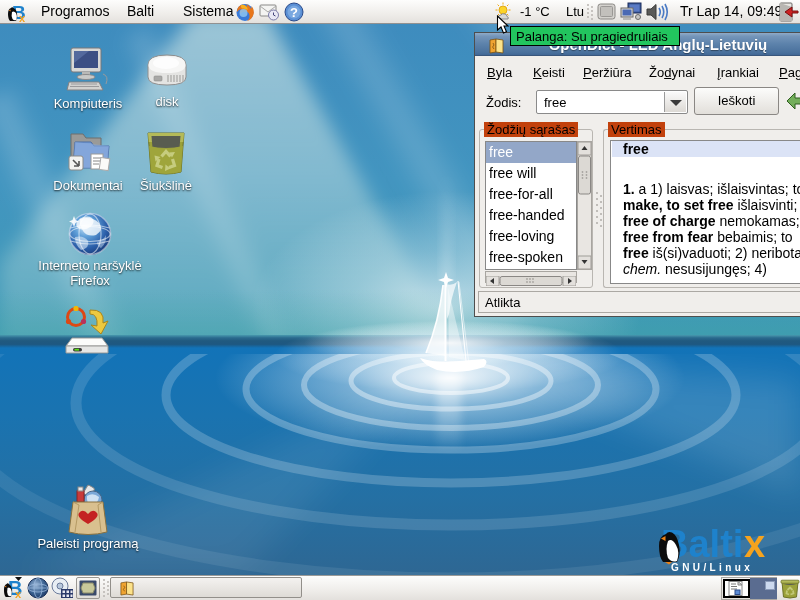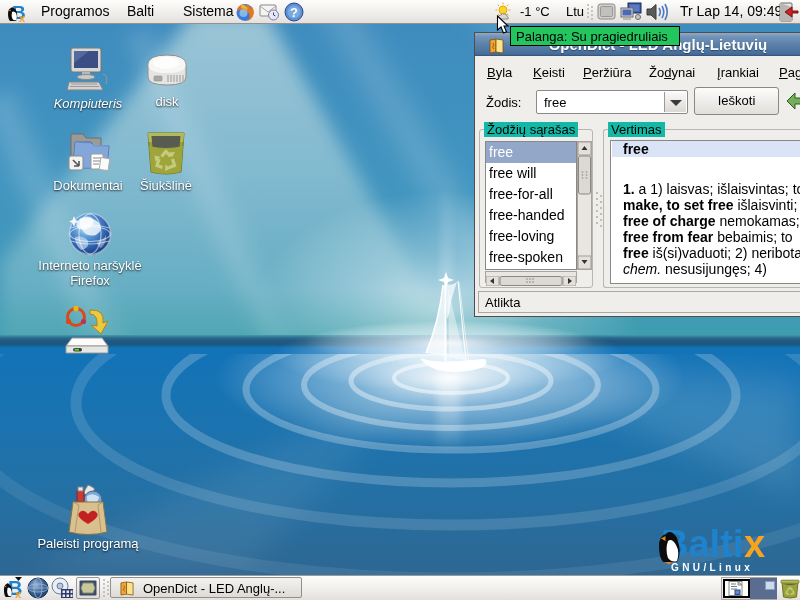--- a/index.html
+++ b/index.html
@@ -41,21 +41,21 @@
   border-bottom:1px solid #39567c; }
 #titlebar .ttext { position:absolute; left:0; right:0; top:3px; text-align:center; color:#fff; font-weight:bold; font-size:15px; text-shadow:0 1px 1px rgba(0,0,0,0.4); }
 #menubar { position:absolute; left:1px; top:24px; width:366px; height:30px; background:#f0eeeb; font-size:13px; color:#000; }
 #menubar span { position:absolute; top:8px; }
 #toolrow { position:absolute; left:0; top:54px; width:368px; height:36px; font-size:13px; }
 #combo { position:absolute; left:61px; top:3px; width:152px; height:24px; background:#fff; border:1px solid #8a8a8a; border-radius:2px; }
 #combo .cval { position:absolute; left:7px; top:4px; font-size:13px; }
 #combo .cbtn { position:absolute; right:1px; top:1px; width:22px; height:20px; background:linear-gradient(#fafafa,#dcd9d4); border-left:1px solid #9a9a9a; }
 #searchbtn { position:absolute; left:219px; top:0px; width:85px; height:28px; background:linear-gradient(#fcfcfb,#e2dfda); border:1px solid #8a8784; border-radius:3px; text-align:center; line-height:26px; font-size:13px; }
 .group { position:absolute; border:1px solid #b9b6b1; border-radius:3px; }
-.gtitle { position:absolute; top:-8px; left:4px; background:#14b8a6; padding:0 3px; font-size:13px; color:#000; }
+.gtitle { position:absolute; top:-8px; left:4px; background:#c2410c; padding:0 3px; font-size:13px; color:#000; }
 #list { position:absolute; left:5px; top:11px; width:92px; height:129px; background:#fff; border:1px solid #888; font-size:14px; }
 .litem { height:21px; line-height:21px; padding-left:3px; white-space:nowrap; }
 .lsel { background:#93a7c8; color:#fff; }
 #vsb { position:absolute; left:97px; top:11px; width:15px; height:129px; background:#e9e6e2; border:1px solid #a8a5a0; }
 #hsb { position:absolute; left:5px; top:141px; width:92px; height:12px; background:#e9e6e2; border:1px solid #a8a5a0; }
 #transarea { position:absolute; left:6px; top:10px; right:-2px; height:144px; background:#fff; border:1px solid #888; border-right:none; overflow:hidden; }
 #freehdr { position:absolute; left:1px; top:0px; right:0; height:16px; background:#dbe3f6; font-weight:bold; font-size:14px; padding-left:11px; }
 #ttext { position:absolute; left:12px; top:40px; width:400px; font-size:14px; line-height:16px; color:#000; white-space:nowrap; }
 #statusbar { position:absolute; left:3px; right:-2px; bottom:3px; height:22px; border:1px solid #aba8a3; background:#f0eeeb; font-size:13px; }
 #statusbar span { position:absolute; left:6px; top:3px; }
@@ -199,21 +199,21 @@
       <text x="6" y="36" font-family="Liberation Sans" font-size="38" font-weight="bold" fill="#1e82cc">Balti</text>
       <text x="89" y="36" font-family="Liberation Sans" font-size="38" font-weight="bold" fill="#f6a31e">x</text>
       <path d="M11 13 Q4 15 4 25 Q4 36 8 41 L22 41 Q26 34 24 24 Q22 14 17 11.5 Q13 10 11 13 Z" fill="#0c0c0c"></path>
       <path d="M13 20 Q10 28 13 37 Q17 42 22 40 Q25 31 21 24 Q17 17 13 20 Z" fill="#ffffff"></path>
       <path d="M10.5 15 L6 17.5 L10.5 20 Z" fill="#e8821a"></path>
       <path d="M10 41 L17 41 L14 43.5 Z" fill="#e8821a"></path>
       <text x="16" y="50" font-family="Liberation Sans" font-size="10" font-weight="bold" fill="#ffffff" letter-spacing="3.4">GNU/Linux</text>
     </svg>
   </div>
 
-  <div class="dicon" style="left:28px; top:46px;font-style:italic;">
+  <div class="dicon" style="left:28px; top:46px;">
     <svg width="46" height="50" viewBox="0 0 46 50">
       <rect x="6" y="2" width="30" height="24" rx="2" fill="#d8d8d6" stroke="#77777a"></rect>
       <rect x="9" y="5" width="24" height="17" fill="#3c4f84"></rect>
       <path d="M9 5 L24 5 L9 17 Z" fill="#5a6fa4" opacity="0.8"></path>
       <rect x="17" y="26" width="8" height="4" fill="#b9b9b7"></rect>
       <ellipse cx="21" cy="31" rx="9" ry="2.5" fill="#c9c9c7" stroke="#8a8a8c"></ellipse>
       <path d="M4 36 L34 36 L38 44 L2 44 Z" fill="#d2d2d0" stroke="#808083"></path>
       <path d="M6 38 L32 38 M5 40.5 L34 40.5" stroke="#9a9a9c"></path>
       <path d="M38 28 Q44 30 41 38" stroke="#9a9a9c" fill="none"></path>
     </svg>
@@ -577,21 +577,20 @@
           <circle cx="6" cy="16" r="1"></circle>
           <circle cx="2" cy="18" r="1"></circle>
         </g>
     </svg>
     <div id="taskbtn">
       <svg width="14" height="15" viewBox="0 0 15 16" style="position:absolute;left:9px;top:3px;">
         <path d="M1 2 L7 1 L7 14 L1 15 Z" fill="#f0a431" stroke="#7a5010" stroke-width="0.8"></path>
         <path d="M7 1 L14 2 L14 15 L7 14 Z" fill="#fce28a" stroke="#7a5010" stroke-width="0.8"></path>
         <path d="M4 5 L5 7 L3.6 9 L5 11" stroke="#7a5010" fill="none" stroke-width="0.8"></path>
       </svg>
-      <span>OpenDict - LED Anglų-...</span>
     </div>
     <div style="position:absolute;left:721px;top:1px;width:56px;height:23px;background:linear-gradient(#f4f2f0,#e4e1dc);border:1px solid #aaa7a2;">
       <div style="position:absolute;left:1px;top:1px;width:27px;height:19px;background:#fff;border:2px solid #000;">
         <svg width="21" height="15" viewBox="0 0 21 15" style="position:absolute;left:1px;top:0px;">
           <rect x="3" y="0.5" width="13" height="14" fill="#fff" stroke="#888"></rect>
           <path d="M12 0.5 L16 4 L12 4 Z" fill="#d8d8d8" stroke="#888"></path>
           <g stroke="#7a7a7a">
               <line x1="5" y1="3" x2="10" y2="3"></line>
               <line x1="5" y1="5.5" x2="11" y2="5.5"></line>
               <line x1="5" y1="8" x2="11" y2="8"></line>

